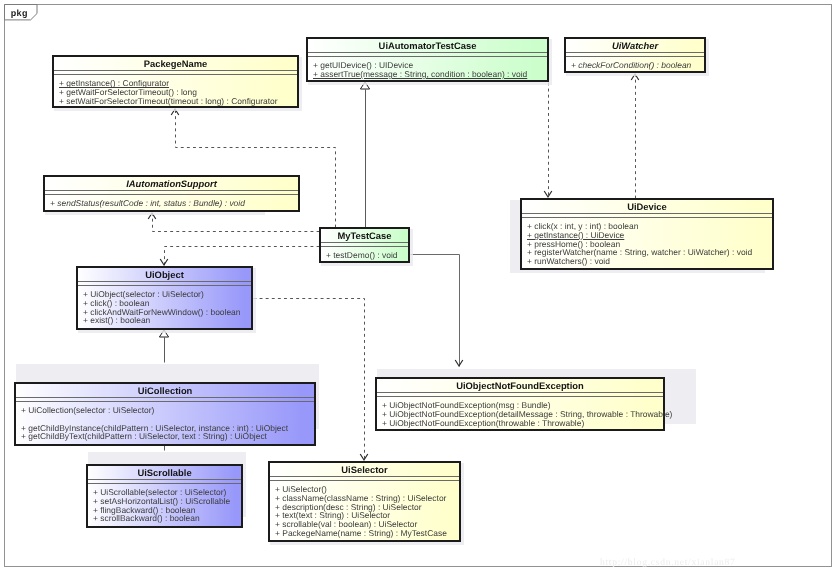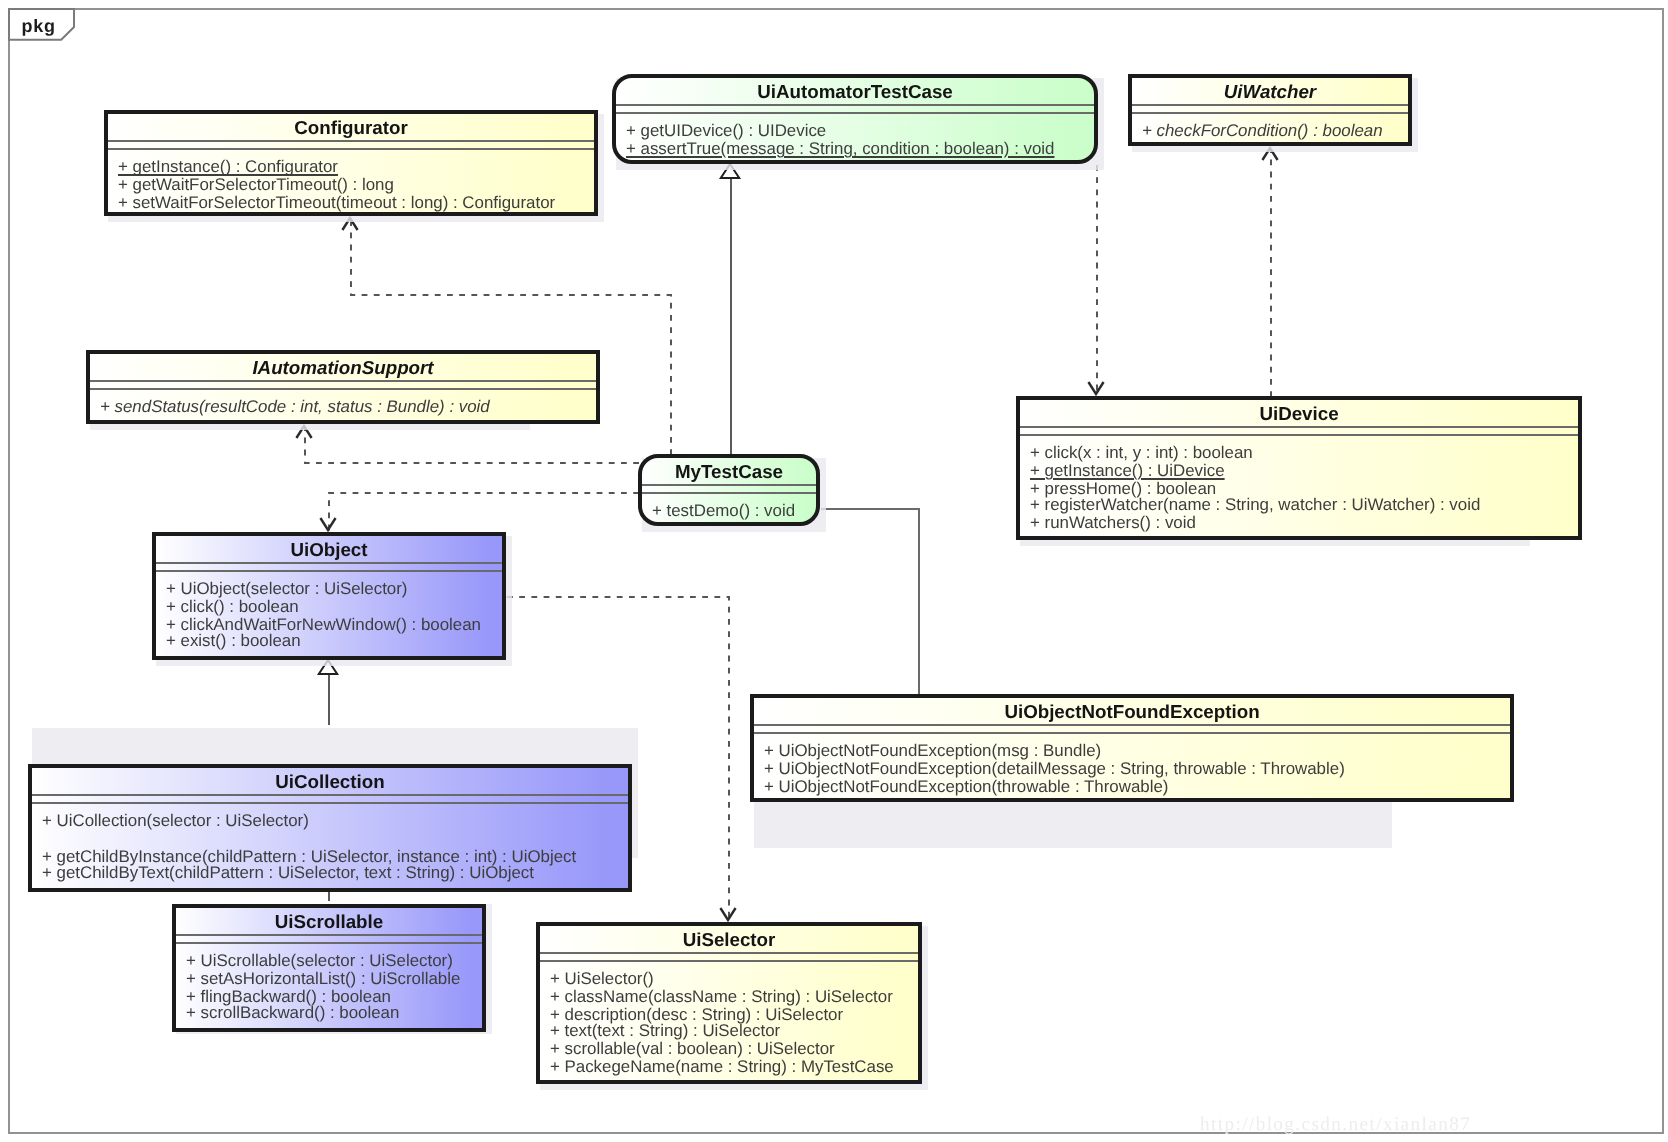--- a/index.html
+++ b/index.html
@@ -14,21 +14,21 @@
   .frame{position:absolute;left:4px;top:4px;width:828px;height:563px;
          box-sizing:border-box;border:1px solid #929292;}
   .tab-svg{position:absolute;left:0;top:0;overflow:visible;}
   .pkg-label{position:absolute;left:10.7px;top:7.6px;font-size:9px;font-weight:bold;
              color:#1c1c1c;letter-spacing:.4px;transform:translateZ(0);}
 
   
   .node-shadow{position:absolute;background:#e9e9ef;opacity:.8;}
   .node{position:absolute;box-sizing:border-box;border:2px solid #1b1b1b;}
   .node.fill-yellow{background:linear-gradient(to right,#ffffff 0%,#ffffcb 96%,#ffffcb 100%);}
-  .node.fill-green {background:linear-gradient(to right,#ffffff 0%,#cbfecb 96%,#cbfecb 100%);border-radius:10px;}
+  .node.fill-green {background:linear-gradient(to right,#ffffff 0%,#cbfecb 96%,#cbfecb 100%);}
   .node.fill-blue  {background:linear-gradient(to right,#ffffff 0%,#9898fa 96%,#9898fa 100%);padding-left:13px;}
   .class-name{position:absolute;left:0;right:0;top:1.8px;text-align:center;
               font-weight:bold;font-size:9.4px;line-height:9.4px;color:#141414;
               white-space:nowrap;transform:translateZ(0);}
   .divider{position:absolute;left:0;right:0;height:1px;background:#6a6a6a;}
   .divider.d1{top:12.7px;}
   .divider.d2{top:17.1px;}
   .op{position:absolute;left:5px;font-size:8.45px;line-height:8.45px;color:#3d3d3d;
       white-space:nowrap;transform:translateZ(0);}
   .op.static-op{text-decoration:underline;}
@@ -102,21 +102,21 @@
   <div class="node-shadow" style="left:45px;top:177px;width:220px;height:38px"></div>
   <div class="node-shadow" style="left:510px;top:200px;width:255px;height:73px"></div>
   <div class="node-shadow" style="left:321px;top:229px;width:92px;height:37px"></div>
   <div class="node-shadow" style="left:78px;top:268px;width:178px;height:65px"></div>
   <div class="node-shadow" style="left:16px;top:364px;width:303px;height:65px"></div>
   <div class="node-shadow" style="left:88px;top:452px;width:158px;height:65px"></div>
   <div class="node-shadow" style="left:270px;top:463px;width:194px;height:82px"></div>
   <div class="node-shadow" style="left:377px;top:369px;width:319px;height:55px"></div>
 
   <div class="node fill-yellow" style="left:52px;top:55px;width:247px;height:53px">
-      <div class="class-name">Configurator</div>
+      <div class="class-name">PackegeName</div>
       <div class="divider d1"></div>
       <div class="divider d2"></div>
       <div class="op static-op" style="top:22.4px">+ getInstance() : Configurator</div>
       <div class="op" style="top:31.05px">+ getWaitForSelectorTimeout() : long</div>
       <div class="op" style="top:39.7px">+ setWaitForSelectorTimeout(timeout : long) : Configurator</div>
   </div>
   <div class="node fill-green" style="left:306px;top:37px;width:243px;height:45px">
       <div class="class-name">UiAutomatorTestCase</div>
       <div class="divider d1"></div>
       <div class="divider d2"></div>
@@ -128,21 +128,21 @@
       <div class="divider d1"></div>
       <div class="divider d2"></div>
       <div class="op italic" style="top:22.4px">+ checkForCondition() : boolean</div>
   </div>
   <div class="node fill-yellow" style="left:43px;top:175px;width:257px;height:37px">
       <div class="class-name italic">IAutomationSupport</div>
       <div class="divider d1"></div>
       <div class="divider d2"></div>
       <div class="op italic" style="top:22.4px">+ sendStatus(resultCode : int, status : Bundle) : void</div>
   </div>
-  <div class="node fill-yellow" style="left:508px;top:198px;width:283px;height:72px">
+  <div class="node fill-yellow" style="left:520px;top:198px;width:254px;height:72px">
       <div class="class-name">UiDevice</div>
       <div class="divider d1"></div>
       <div class="divider d2"></div>
       <div class="op" style="top:22.4px">+ click(x : int, y : int) : boolean</div>
       <div class="op static-op" style="top:31.05px">+ getInstance() : UiDevice</div>
       <div class="op" style="top:39.7px">+ pressHome() : boolean</div>
       <div class="op" style="top:48.35px">+ registerWatcher(name : String, watcher : UiWatcher) : void</div>
       <div class="op" style="top:57.0px">+ runWatchers() : void</div>
   </div>
   <div class="node fill-green" style="left:319px;top:227px;width:91px;height:36px">
@@ -161,41 +161,41 @@
       <div class="op" style="top:48.35px">+ exist() : boolean</div>
   </div>
   <div class="node fill-blue" style="left:14px;top:382px;width:302px;height:64px">
       <div class="class-name">UiCollection</div>
       <div class="divider d1"></div>
       <div class="divider d2"></div>
       <div class="op" style="top:22.4px">+ UiCollection(selector : UiSelector)</div>
       <div class="op" style="top:39.7px">+ getChildByInstance(childPattern : UiSelector, instance : int) : UiObject</div>
       <div class="op" style="top:48.35px">+ getChildByText(childPattern : UiSelector, text : String) : UiObject</div>
   </div>
-  <div class="node fill-blue" style="left:86px;top:452px;width:157px;height:64px">
+  <div class="node fill-blue" style="left:86px;top:464px;width:157px;height:64px">
       <div class="class-name">UiScrollable</div>
       <div class="divider d1"></div>
       <div class="divider d2"></div>
       <div class="op" style="top:22.4px">+ UiScrollable(selector : UiSelector)</div>
       <div class="op" style="top:31.05px">+ setAsHorizontalList() : UiScrollable</div>
       <div class="op" style="top:39.7px">+ flingBackward() : boolean</div>
       <div class="op" style="top:48.35px">+ scrollBackward() : boolean</div>
   </div>
   <div class="node fill-yellow" style="left:268px;top:461px;width:193px;height:81px">
       <div class="class-name">UiSelector</div>
       <div class="divider d1"></div>
       <div class="divider d2"></div>
       <div class="op" style="top:22.4px">+ UiSelector()</div>
       <div class="op" style="top:31.05px">+ className(className : String) : UiSelector</div>
       <div class="op" style="top:39.7px">+ description(desc : String) : UiSelector</div>
       <div class="op" style="top:48.35px">+ text(text : String) : UiSelector</div>
       <div class="op" style="top:57.0px">+ scrollable(val : boolean) : UiSelector</div>
       <div class="op" style="top:65.65px">+ PackegeName(name : String) : MyTestCase</div>
   </div>
-  <div class="node fill-yellow" style="left:375px;top:347px;width:382px;height:54px">
+  <div class="node fill-yellow" style="left:375px;top:377px;width:290px;height:54px">
       <div class="class-name">UiObjectNotFoundException</div>
       <div class="divider d1"></div>
       <div class="divider d2"></div>
       <div class="op" style="top:22.4px">+ UiObjectNotFoundException(msg : Bundle)</div>
       <div class="op" style="top:31.05px">+ UiObjectNotFoundException(detailMessage : String, throwable : Throwable)</div>
       <div class="op" style="top:39.7px">+ UiObjectNotFoundException(throwable : Throwable)</div>
   </div>
 
   <div class="watermark">http://blog.csdn.net/xianlan87</div>
 </div>

